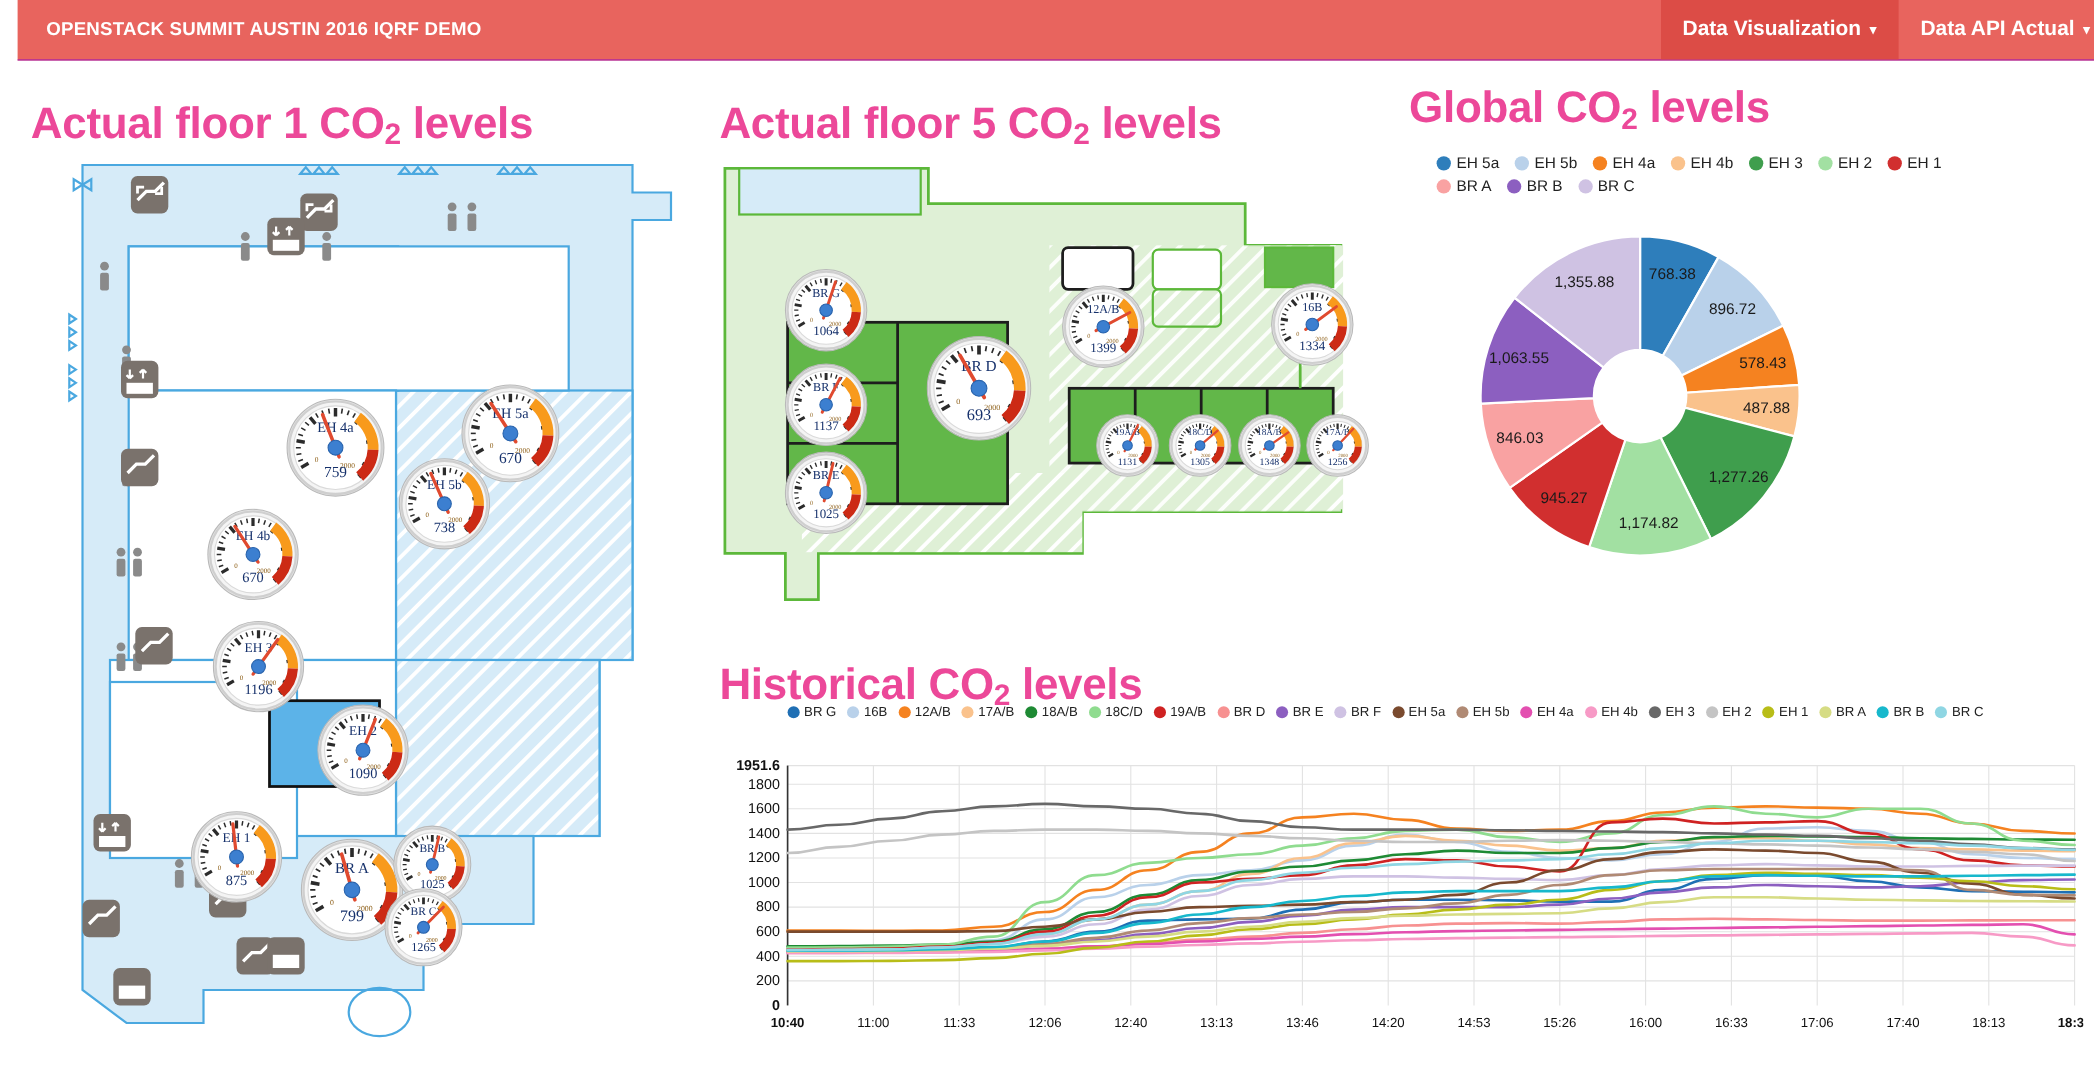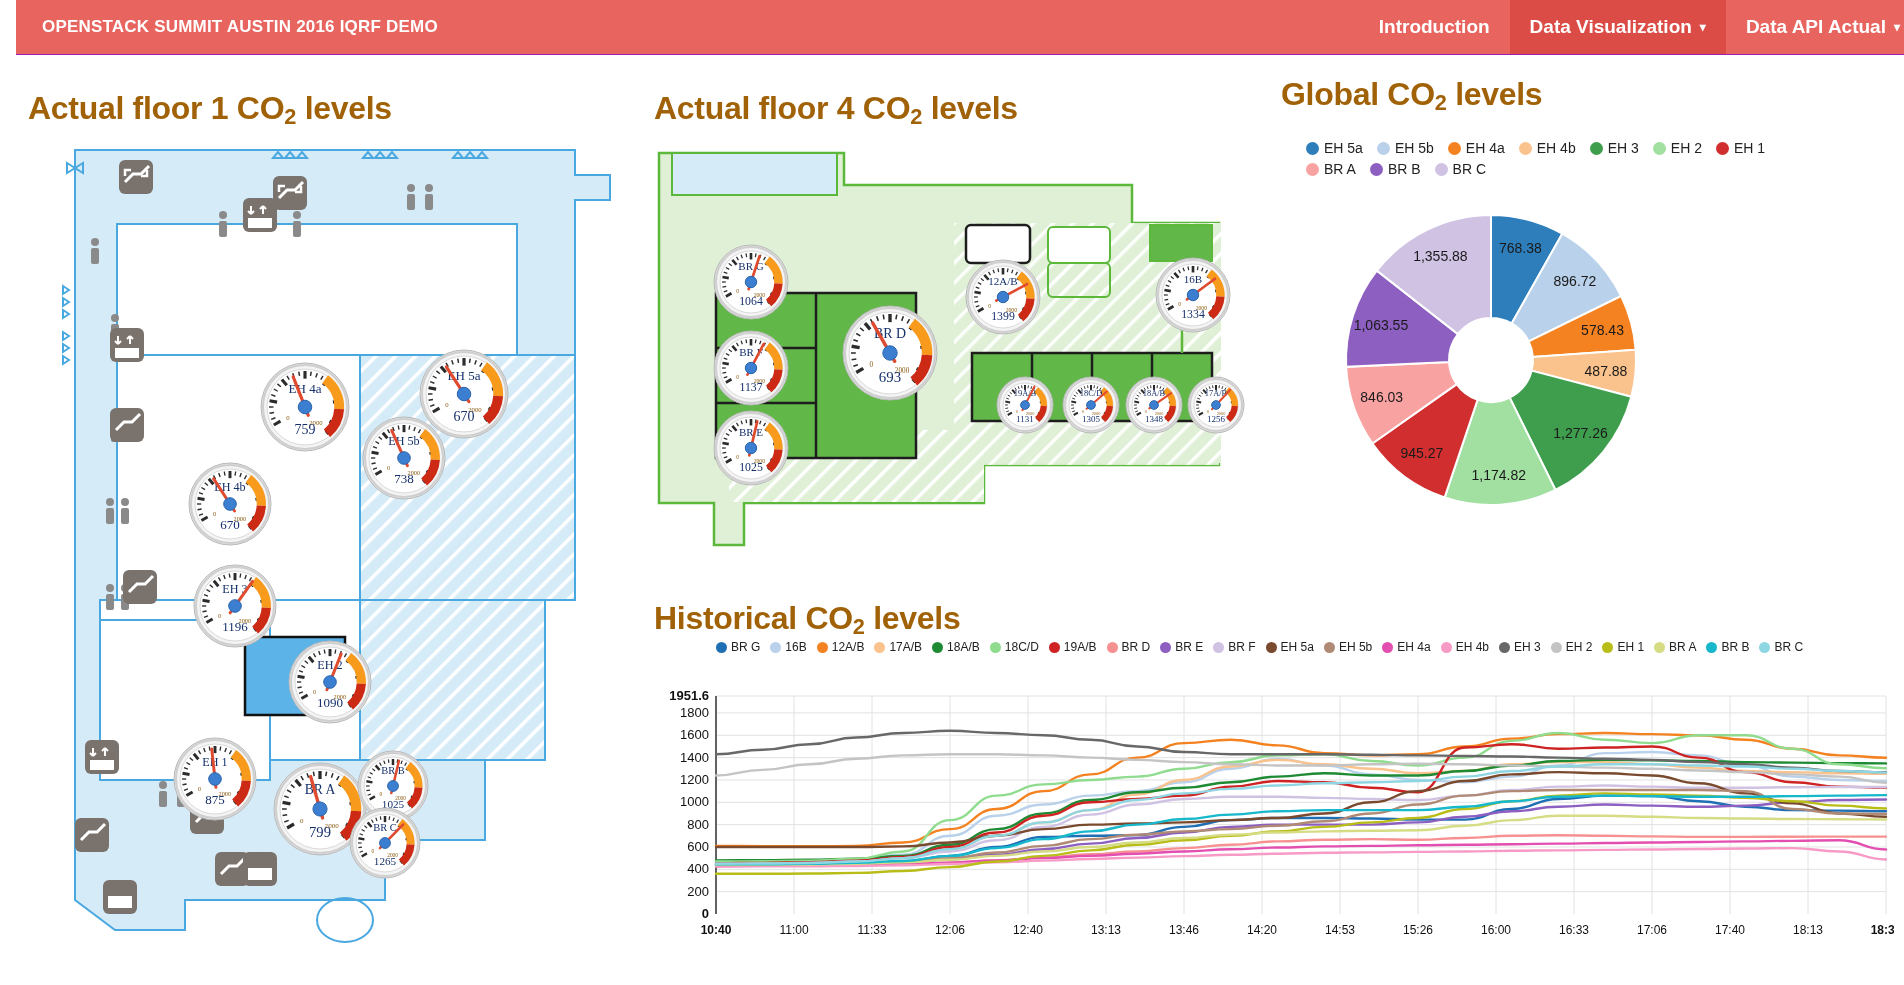--- a/index.html
+++ b/index.html
@@ -29,22 +29,22 @@
   .navitem{
     display:flex; align-items:center; padding:0 20px;
     color:#ffffff; font-size:19px; font-weight:bold; white-space:nowrap;
     cursor:pointer;
   }
   .navitem.active{ background:#dc4c46; }
   .caret{ margin-left:8px; font-size:12px; line-height:1; }
 
   
   .h-title{
-    position:absolute; font-size:32px; font-weight:bold;
-    color:#a16207; white-space:nowrap; letter-spacing:-.3px;
+    position:absolute; font-size:40px; font-weight:bold;
+    color:#ec4899; white-space:nowrap; letter-spacing:-.3px;
   }
   #h-floor1{ left:28px;  top:90px; }
   #h-floor4{ left:654px; top:90px; }
   #h-global{ left:1281px; top:76px; }
   #h-hist{   left:654px; top:600px; }
   .sub{ font-size:.68em; vertical-align:-.22em; }
 
   
   .floorplan{ position:absolute; }
   #floor1-plan{ left:55px;  top:140px; width:570px;  height:830px; }
@@ -66,36 +66,33 @@
   .clg-item{ display:flex; align-items:center; font-size:12px; color:#222; margin-right:10px; white-space:nowrap; }
   .clg-dot{ width:11px; height:11px; border-radius:50%; margin-right:4px; flex:none; }
   #line-svg{ position:absolute; left:0; top:48px; }
 </style>
 </head>
 <body>
 
 <div class="navbar">
   <div class="brand">OPENSTACK SUMMIT AUSTIN 2016 IQRF DEMO</div>
   <div class="navitems">
-    <div class="navitem">
-      <span>Introduction</span>
-    </div>
     <div class="navitem active">
       <span>Data Visualization</span>
       <span class="caret">▾</span>
     </div>
     <div class="navitem">
       <span>Data API Actual</span>
       <span class="caret">▾</span>
     </div>
   </div>
 </div>
 
 <div class="h-title" id="h-floor1"><span>Actual floor 1 CO</span><span class="sub">2</span><span> levels</span></div>
-<div class="h-title" id="h-floor4"><span>Actual floor 4 CO</span><span class="sub">2</span><span> levels</span></div>
+<div class="h-title" id="h-floor4"><span>Actual floor 5 CO</span><span class="sub">2</span><span> levels</span></div>
 <div class="h-title" id="h-global"><span>Global CO</span><span class="sub">2</span><span> levels</span></div>
 <div class="h-title" id="h-hist"><span>Historical CO</span><span class="sub">2</span><span> levels</span></div>
 
 <div class="floorplan" id="floor1-plan">
   <svg width="570" height="830" viewBox="0 0 570 830">
 
     <path d="M20,10 L520,10 L520,35 L555,35 L555,60 L520,60 L520,460 L490,460 L490,620 L430,620 L430,700 L330,700 L330,760 L130,760 L130,790 L60,790 L20,760 Z" fill="#d6ebf8" stroke="#4aa8e0" stroke-width="2"></path>
 
     <defs>
       <pattern id="hatch1" width="14" height="14" patternTransform="rotate(45)" patternUnits="userSpaceOnUse">

